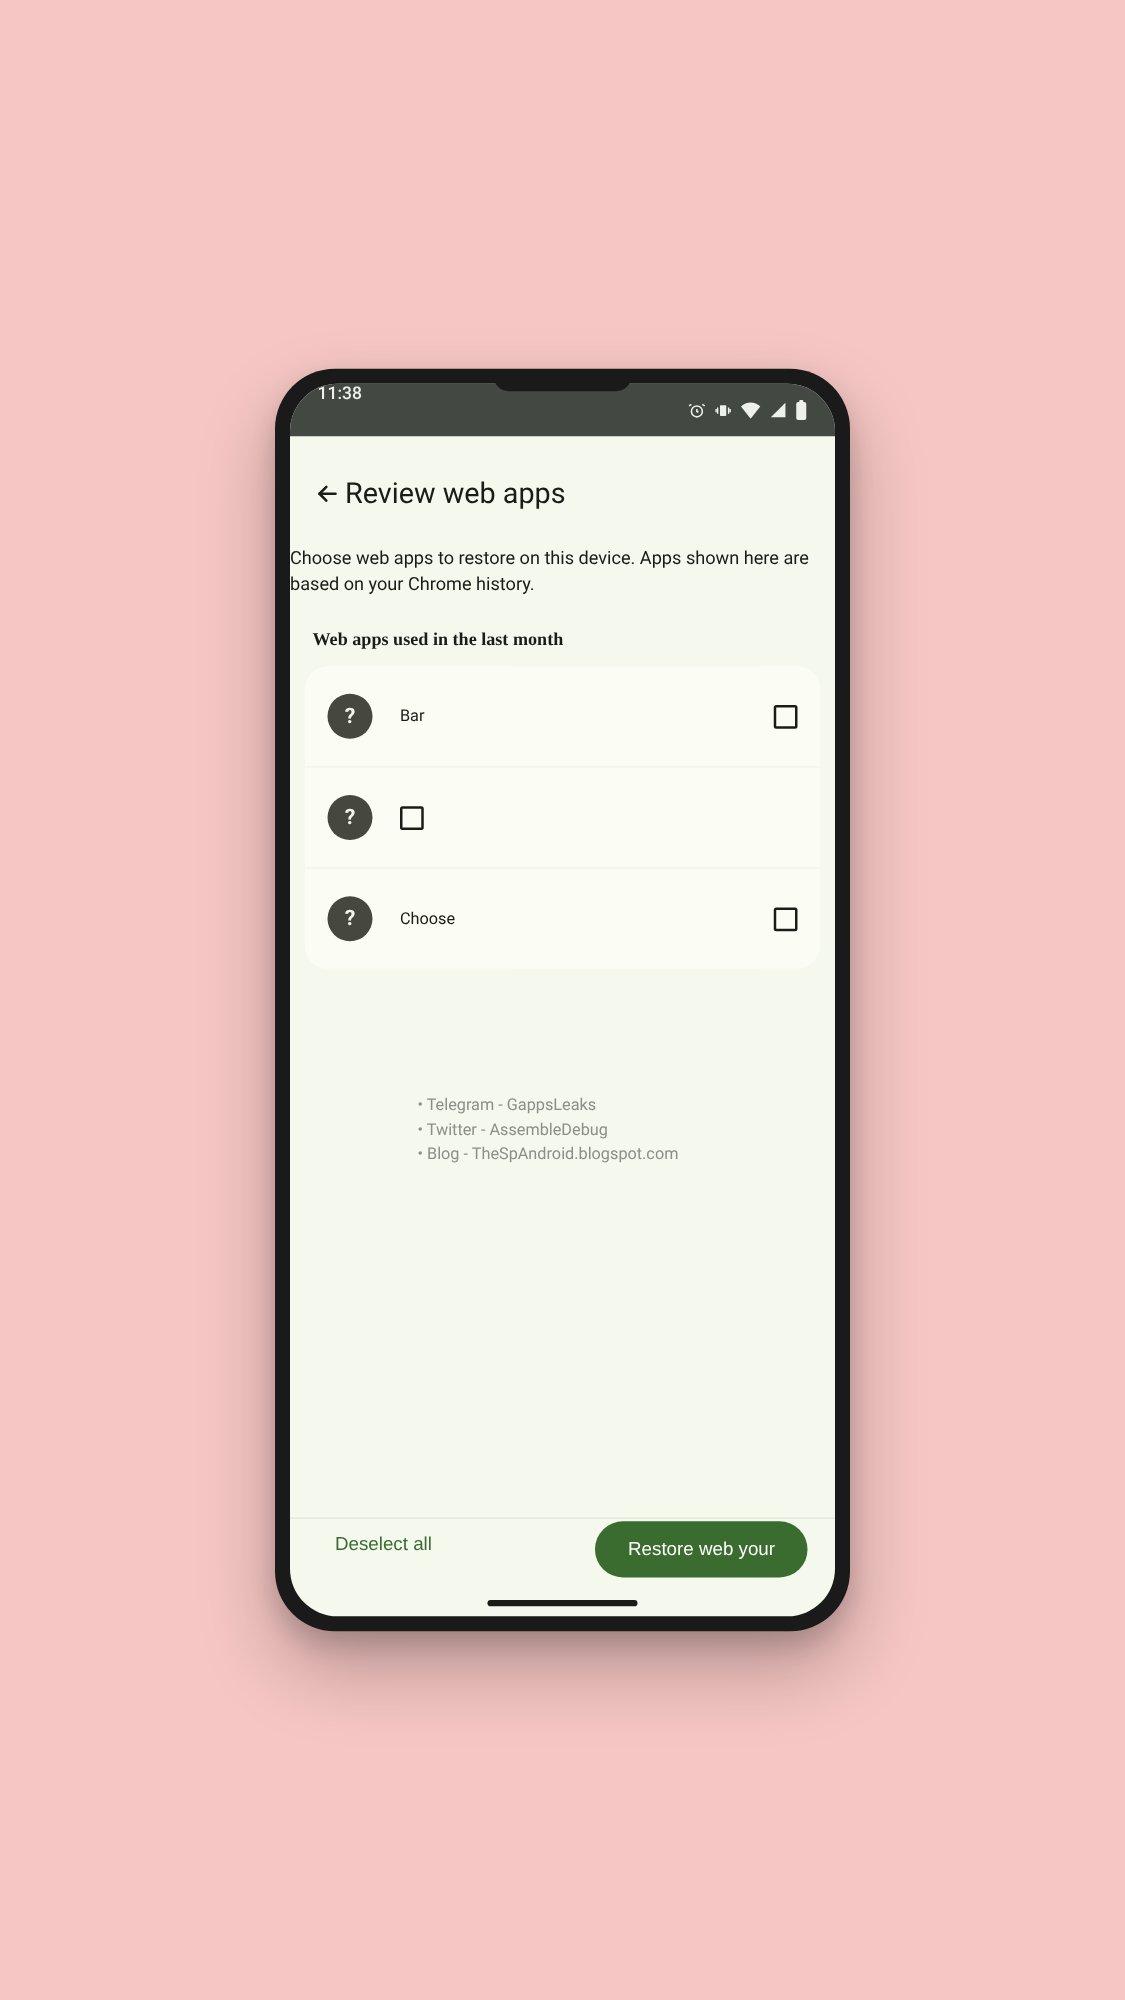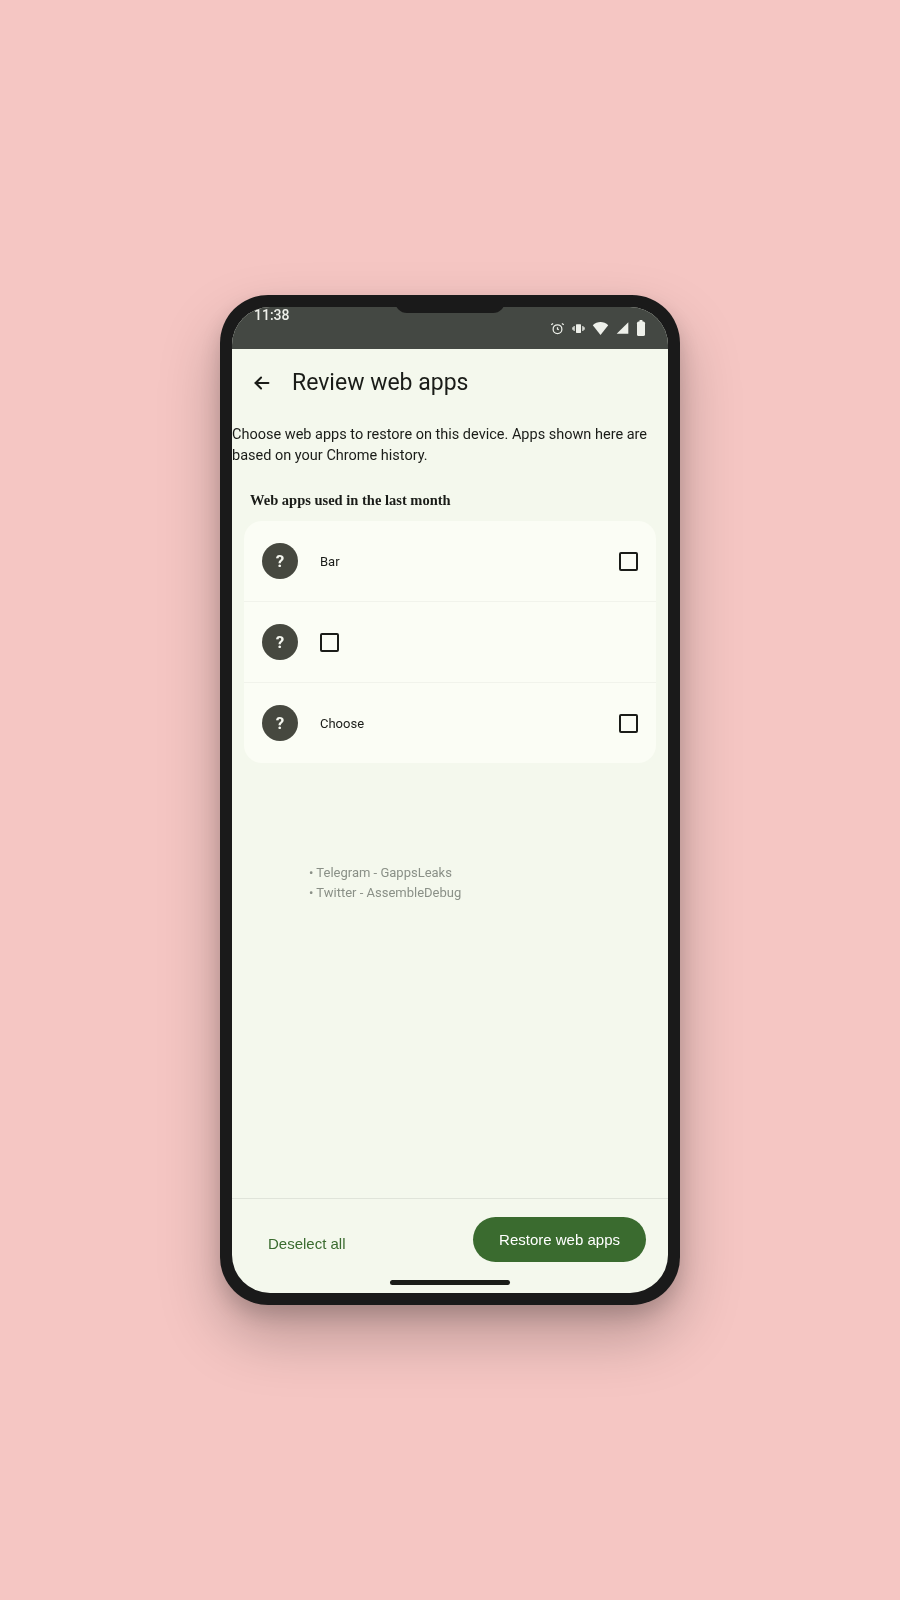--- a/index.html
+++ b/index.html
@@ -54,22 +54,23 @@
   }
   .status-icons {
     display: flex;
     align-items: center;
     gap: 6px;
   }
   .status-icons svg { display: block; }
   .app-header {
     display: flex;
     align-items: center;
-    gap: 18px;
+    gap: 2px;
     padding: 20px 18px 10px 18px;
+    margin-top: 12px;
   }
   .back-arrow {
     width: 24px;
     height: 24px;
     display: flex;
     align-items: center;
     justify-content: center;
     cursor: pointer;
   }
   .page-title {
@@ -126,31 +127,31 @@
   .checkbox {
     width: 19px;
     height: 19px;
     border: 2.2px solid #1a1c18;
     border-radius: 2px;
     flex-shrink: 0;
   }
   .credits {
     margin-top: 100px;
     text-align: left;
-    padding-left: 77px;
+    padding-left: 102px;
     font-size: 13px;
     line-height: 1.5;
     color: #8a9087;
   }
   .spacer { flex: 1; }
   .bottom-bar {
     border-top: 1px solid rgba(0,0,0,0.08);
-    padding: 18px 22px 8px 22px;
-    display: flex;
-    align-items: flex-end;
+    padding: 2px 22px 8px 22px;
+    display: flex;
+    align-items: flex-start;
     justify-content: space-between;
   }
   .text-button {
     color: #3a6b2f;
     font-size: 15px;
     font-weight: 500;
     background: none;
     border: none;
     cursor: pointer;
     padding: 10px 14px;
@@ -242,25 +243,26 @@
       <div class="app-row">
         <div class="app-icon">?</div>
         <div class="app-name">Choose</div>
         <div class="checkbox"></div>
       </div>
     </div>
 
     <div class="credits">
       <div>• <span>Telegram - GappsLeaks</span></div>
       <div>• <span>Twitter - AssembleDebug</span></div>
+      <div>• <span>Blog - TheSpAndroid.blogspot.com</span></div>
     </div>
 
     <div class="spacer"></div>
 
     <div class="bottom-bar">
       <button class="text-button">Deselect all</button>
-      <button class="primary-button">Restore web apps</button>
+      <button class="primary-button">Restore web your</button>
     </div>
 
     <div class="nav-pill"></div>
 
   </div>
 </div>
 
 </body></html>

